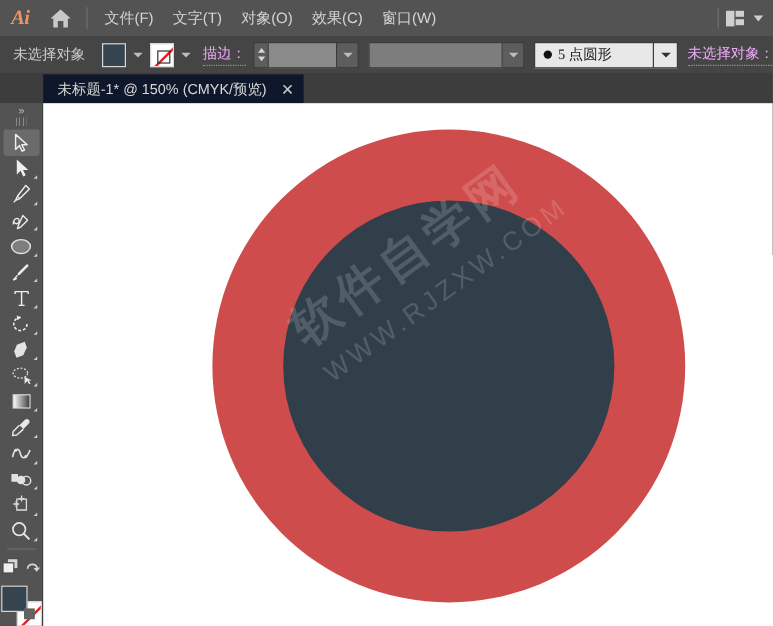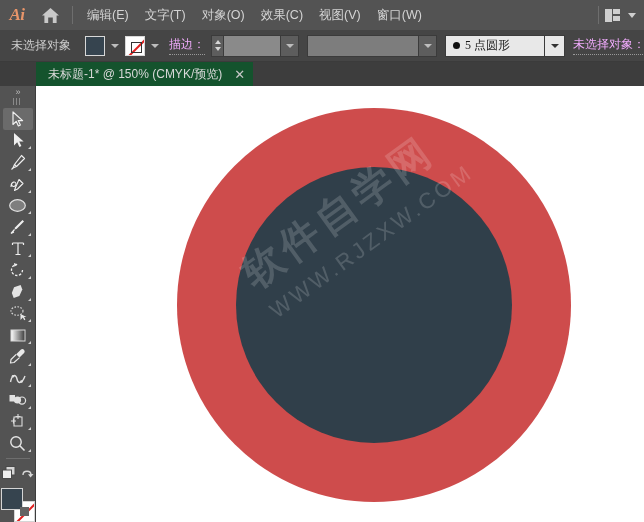--- a/index.html
+++ b/index.html
@@ -229,21 +229,21 @@
     height: 24px;
     background: #3d3d3d;
     display: flex;
     align-items: flex-end;
     flex: 0 0 24px;
     padding-left: 36px;
     position: relative;
   }
   .doc-tab {
     height: 24px;
-    background: #14532d;
+    background: #0f172a;
     display: flex; align-items: center;
     padding: 0 8px 0 12px;
     gap: 12px;
     text-align: center;
   }
   .doc-tab-title {
     color: #d8d8d8;
     font-size: 12px;
     white-space: nowrap;
   }
@@ -394,25 +394,24 @@
 
   <div class="menubar">
     <div class="ai-logo">Ai</div>
     <div class="home-btn">
       <svg width="19" height="17" viewBox="0 0 19 17">
         <path d="M9.5 1 L18 8.5 L15.6 8.5 L15.6 16 L11.8 16 L11.8 10.5 L7.2 10.5 L7.2 16 L3.4 16 L3.4 8.5 L1 8.5 Z" fill="#c9c9c9"></path>
       </svg>
     </div>
     <div class="menu-sep"></div>
     <div class="menu-items">
-      <div class="menu-item">编辑(E)</div>
+      <div class="menu-item">文件(F)</div>
       <div class="menu-item">文字(T)</div>
       <div class="menu-item">对象(O)</div>
       <div class="menu-item">效果(C)</div>
-      <div class="menu-item">视图(V)</div>
       <div class="menu-item">窗口(W)</div>
     </div>
     <div class="menubar-right">
       <div class="menu-sep"></div>
       <div class="layout-icon">
         <i class="wide"></i>
         <div class="stackcol">
             <i></i>
             <i></i>
           </div>

